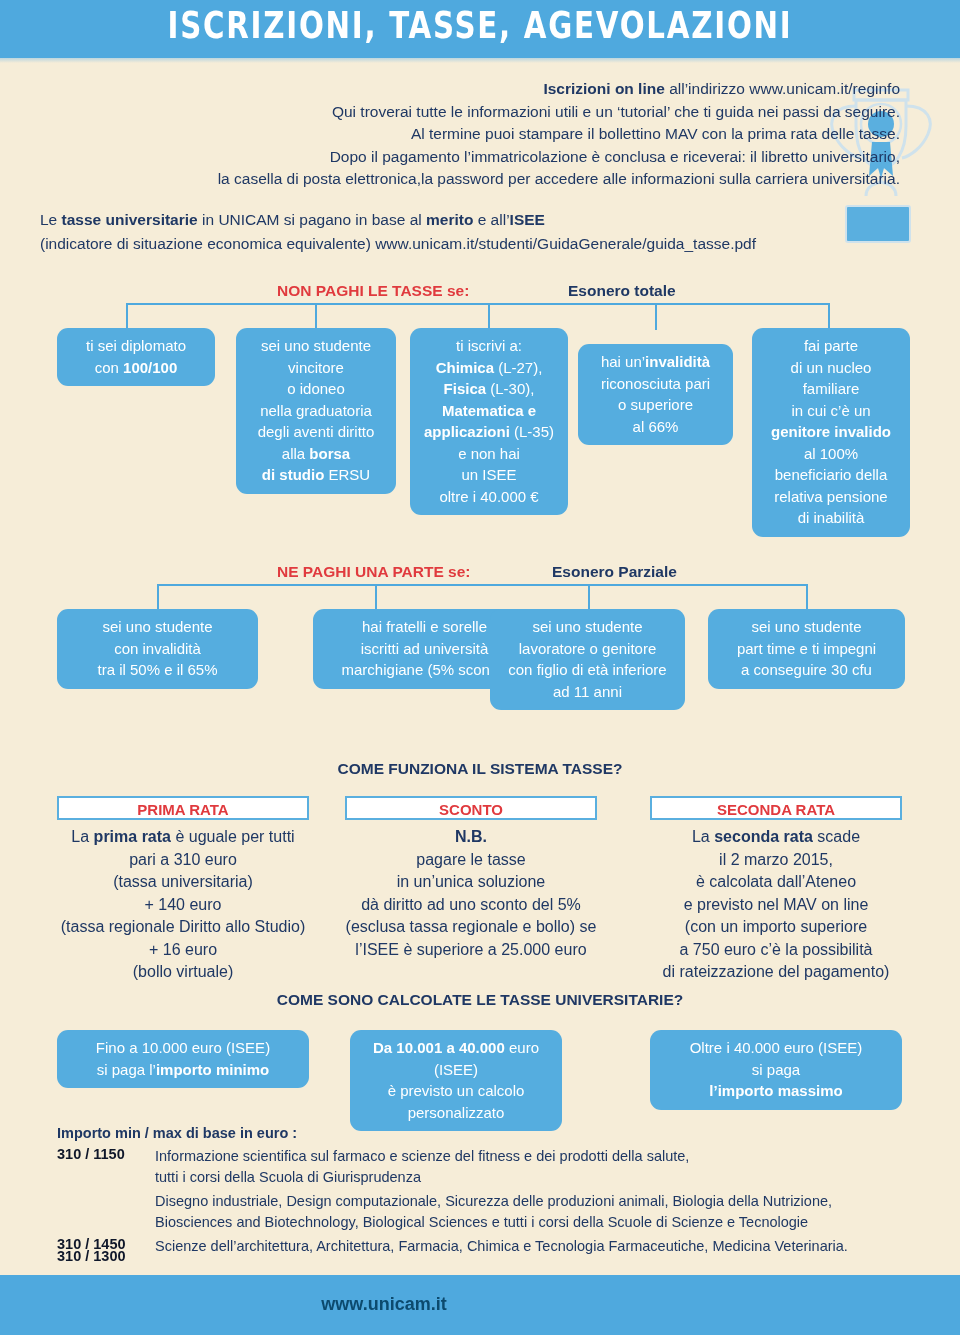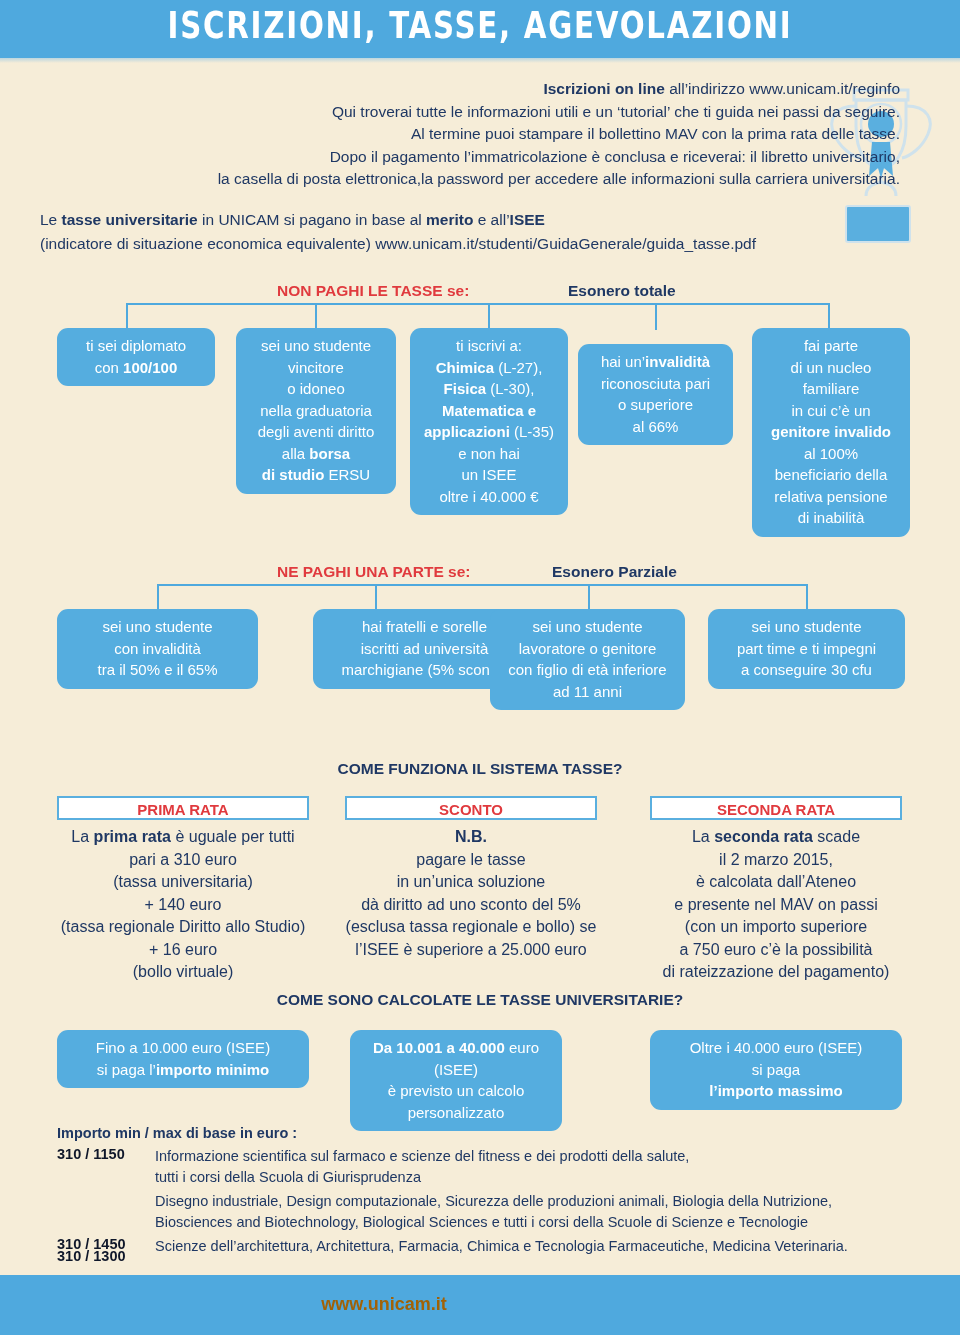--- a/index.html
+++ b/index.html
@@ -95,21 +95,21 @@
     position:absolute;width:960px;left:0;text-align:center;
     font-size:15.5px;font-weight:bold;color:#1f3864;
   }
   
   .imp-title{position:absolute;left:57px;font-size:14.5px;font-weight:bold;color:#1f3864;}
   .imp-key{position:absolute;left:57px;font-size:14.5px;font-weight:bold;color:#0f172a;}
   .imp-val{position:absolute;left:155px;width:760px;font-size:14.5px;line-height:21px;color:#1f3864;}
   
   .footer-band{position:absolute;left:0;top:1275px;width:960px;height:60px;background:#4fa9de;}
   .footer-text{position:absolute;left:0;top:1294px;width:768px;text-align:center;
-     color:#a16207;font-weight:bold;font-size:18px;}
+     color:#0c4a6e;font-weight:bold;font-size:18px;}
 </style>
 </head>
 <body>
 
 <div class="header-band"></div>
 <div class="header-shadow"></div>
 <div class="header-title">ISCRIZIONI, TASSE, AGEVOLAZIONI</div>
 
 <div class="trophy">
   <svg width="110" height="132" viewBox="0 0 110 132">
@@ -250,21 +250,21 @@
       <div><span>in un’unica soluzione</span></div>
       <div><span>dà diritto ad uno sconto del 5%</span></div>
       <div><span>(esclusa tassa regionale e bollo) se</span></div>
       <div><span>l’ISEE è superiore a 25.000 euro</span></div>
     </div>
     <div class="wbox" style="left: 650px; top: 796px; width: 252px; height: 24px;">SECONDA RATA</div>
     <div class="col-text" style="left: 632px; top: 826px; width: 288px;">
       <div><span>La </span><b>seconda rata</b><span> scade</span></div>
       <div><span>il 2 marzo 2015,</span></div>
       <div><span>è calcolata dall’Ateneo</span></div>
-      <div><span>e presente nel MAV on passi</span></div>
+      <div><span>e previsto nel MAV on line</span></div>
       <div><span>(con un importo superiore</span></div>
       <div><span>a 750 euro c’è la possibilità</span></div>
       <div><span>di rateizzazione del pagamento)</span></div>
     </div>
   </div>
 
 <div class="centre-head" style="top:991px;">COME SONO CALCOLATE LE TASSE UNIVERSITARIE?</div>
 <div id="isee-row">
     <div class="bbox" style="left: 57px; top: 1030px; width: 252px;">
       <div><span>Fino a 10.000 euro (ISEE)</span></div>

